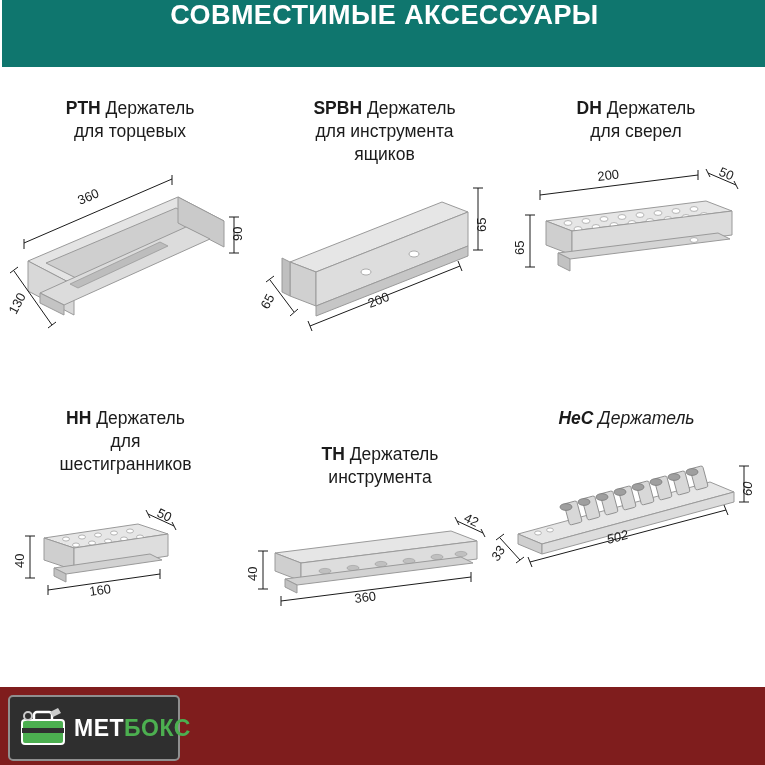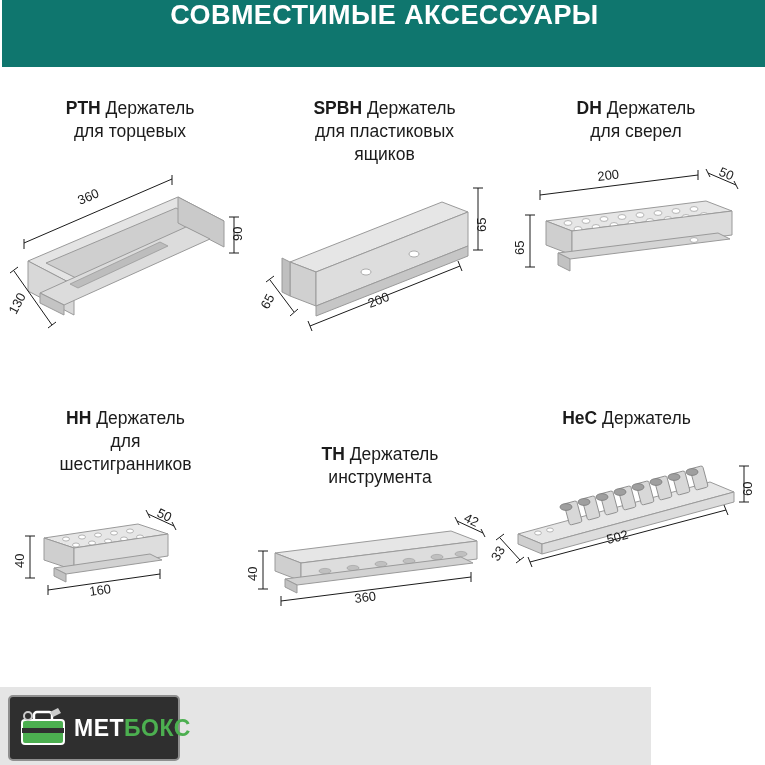--- a/index.html
+++ b/index.html
@@ -35,22 +35,22 @@
     color:#1b1b1b;
     line-height:1.32;
   }
   .caption b{font-weight:bold;}
   .art{position:relative;width:100%;}
   svg{display:block;overflow:visible;}
   .dim{font-size:13px;fill:#1b1b1b;font-family:"Liberation Sans", sans-serif;}
   .dimline{stroke:#1b1b1b;stroke-width:1;fill:none;}
   
   .footer{
-    position:absolute;left:0;bottom:0;width:651px;height:78px;
-    background:#e5e5e5;
+    position:absolute;left:0;bottom:0;width:765px;height:78px;
+    background:#7f1d1d;
     margin-top:29px;
   }
   .logo{
     position:absolute;left:8px;top:8px;width:168px;height:62px;
     background:#2f2f2f;border:2px solid #8f8f8f;border-radius:5px;
     display:flex;align-items:center;
   }
   .logo-mark{
     position:relative;width:54px;height:44px;margin-left:6px;
   }
@@ -109,21 +109,21 @@
         <line class="dimline" x1="38" y1="185" x2="46" y2="179"></line>
         <text class="dim" x="6" y="172" transform="rotate(-62 6 172)">130</text>
       </svg>
     </div>
   </div>
 
   <div class="cell" style="left:262px;top:30px;width:245px;">
     <div class="caption">
       <b>SPBH</b>
       <span>Держатель</span><br>
-      <span>для пластиковых</span><br>
+      <span>для инструмента</span><br>
       <span>ящиков</span>
     </div>
     <div class="art">
       <svg width="245" height="180" viewBox="0 0 245 180">
 
         <g>
 
           <polygon points="28,96 180,36 206,46 54,106" fill="#e6e6e6" stroke="#9a9a9a" stroke-width="1"></polygon>
 
           <polygon points="28,96 54,106 54,140 28,130" fill="#d0d0d0" stroke="#9a9a9a" stroke-width="1"></polygon>
@@ -302,21 +302,21 @@
         <text class="dim" x="2" y="92" transform="rotate(-90 2 92)">40</text>
 
         <line class="dimline" x1="26" y1="112" x2="216" y2="88"></line>
         <line class="dimline" x1="26" y1="107" x2="26" y2="117"></line>
         <line class="dimline" x1="216" y1="83" x2="216" y2="93"></line>
         <text class="dim" x="100" y="114" transform="rotate(-7 100 114)">360</text>
       </svg>
     </div>
   </div>
 
-  <div class="cell" style="left:494px;top:340px;width:265px;">
+  <div class="cell" style="left:494px;top:340px;width:265px;font-style:italic;">
     <div class="caption">
       <b>HeC</b>
       <span>Держатель</span><br>
     </div>
     <div class="art">
       <svg width="265" height="140" viewBox="0 0 265 140">
         <g>
 
           <polygon points="24,104 216,52 240,62 48,114" fill="#e6e6e6" stroke="#9a9a9a" stroke-width="1"></polygon>
           <polygon points="24,104 48,114 48,124 24,114" fill="#cfcfcf" stroke="#9a9a9a" stroke-width="1"></polygon>

